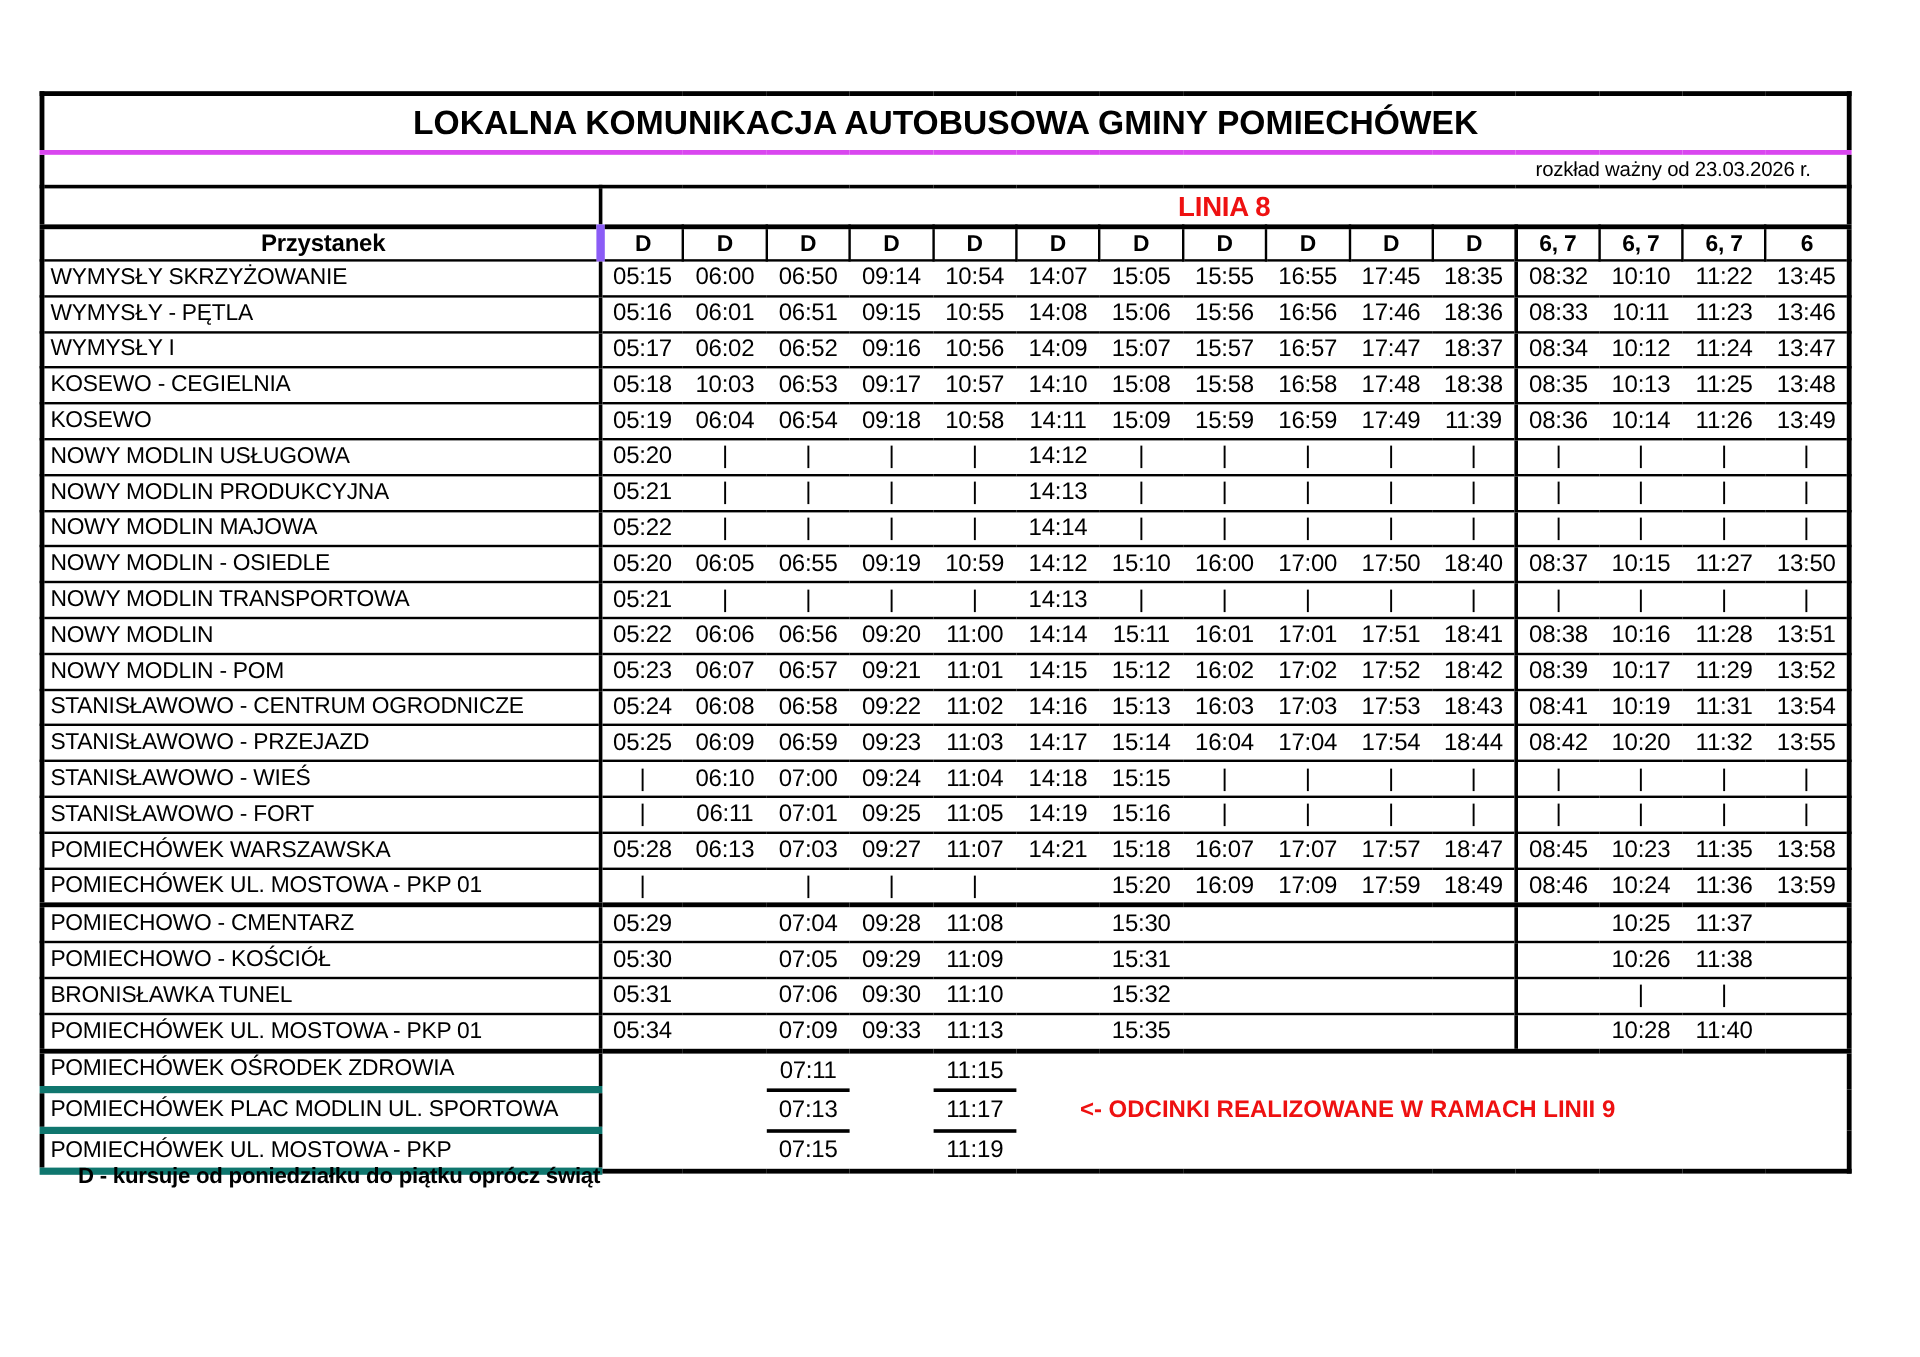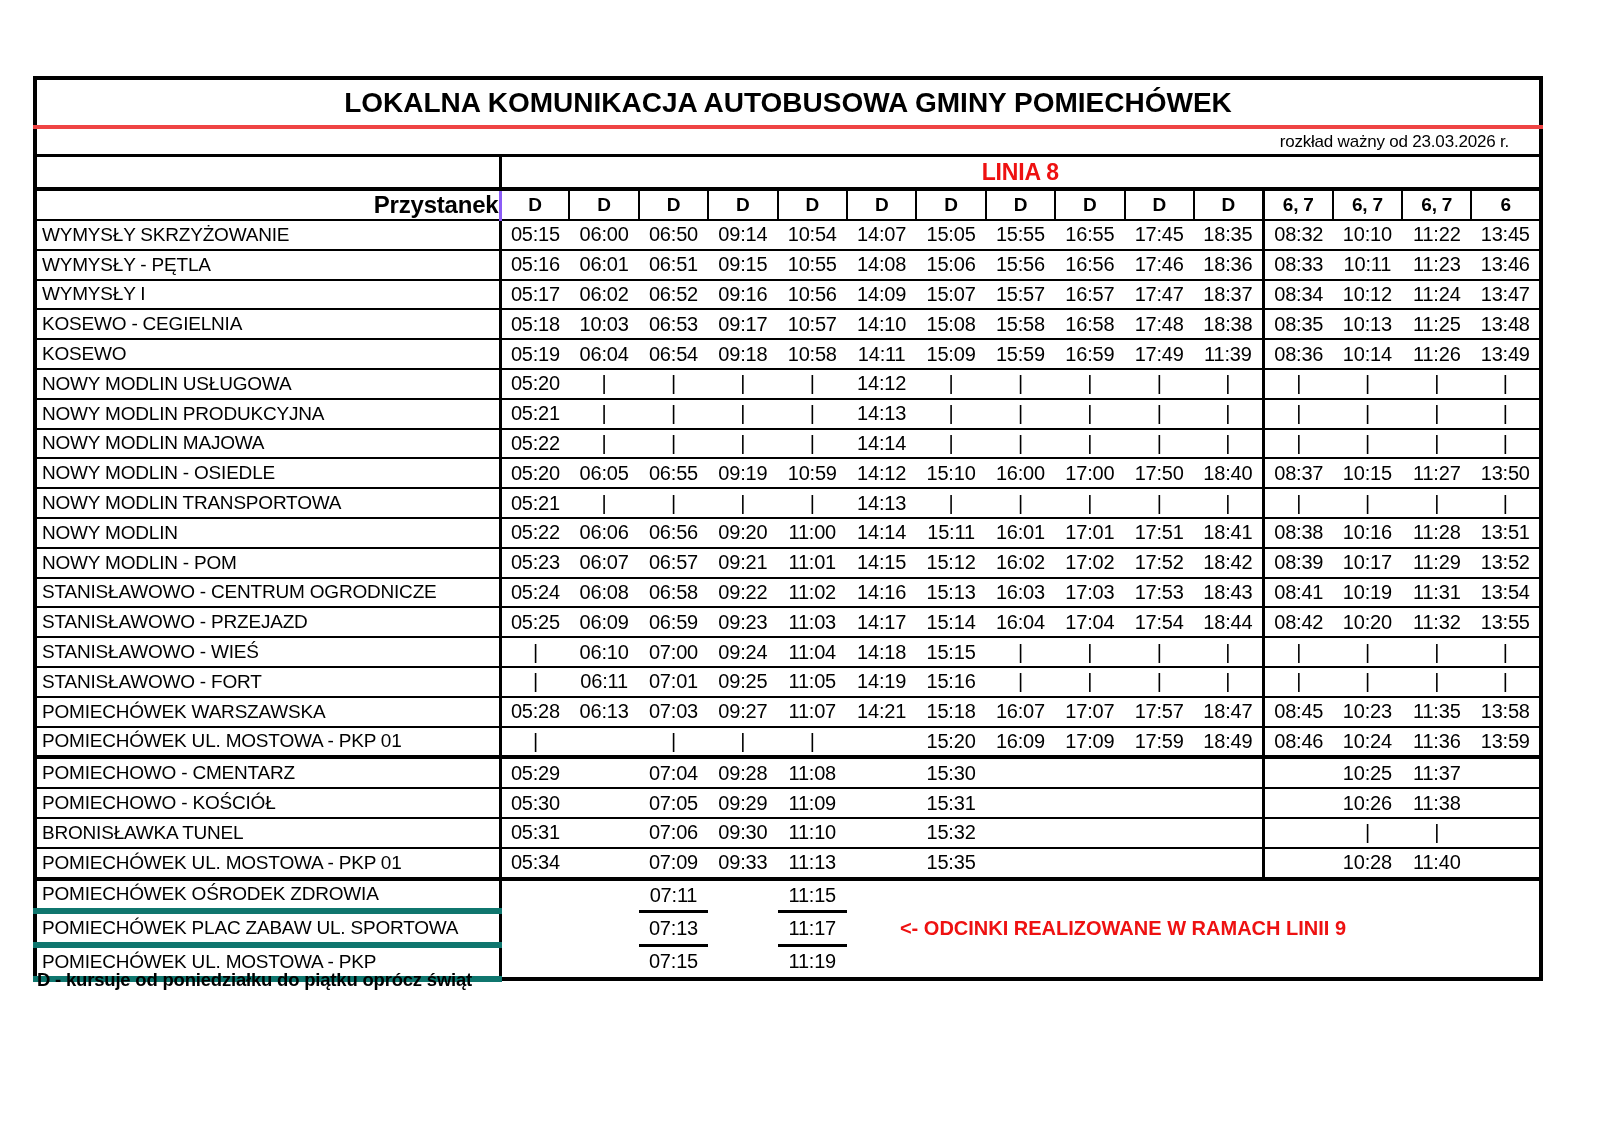--- a/index.html
+++ b/index.html
@@ -8,38 +8,38 @@
     font-family:"Liberation Sans",sans-serif;color:#000;letter-spacing:-0.2px;
   }
   table.tt{
     position:absolute;left:33px;top:76px;width:1510px;
     border-collapse:collapse;table-layout:fixed;
     border:4px solid #000;
   }
   td{padding:0;overflow:hidden;white-space:nowrap;vertical-align:middle;}
   .title-cell{
     height:45px;text-align:center;font-weight:bold;font-size:28px;
-    border-bottom:4px solid #ef4444;letter-spacing:0;
+    border-bottom:4px solid #d946ef;letter-spacing:0;
   }
   .valid-cell{
     height:25px;text-align:right;font-size:17px;padding-right:30px;
     border-bottom:3px solid #000;
   }
   .linia-empty{border-right:3px solid #000;border-bottom:4px solid #000;}
   .linia-cell{
     height:30px;text-align:center;font-weight:bold;font-size:23px;
     color:var(--accent-red,#ee1111);border-bottom:4px solid #000;
   }
   tr.hdr td{
     height:25px;border:2px solid #000;text-align:center;
     font-weight:bold;font-size:19px;
   }
   tr.hdr td.stop-hdr{
-    text-align:right;padding-left:5px;font-size:24px;
-    border-left:none;border-right:3px solid #8b5cf6;
+    text-align:center;padding-left:5px;font-size:20px;
+    border-left:none;border-right:7px solid #8b5cf6;
   }
   tr.hdr td.wk-sep{border-left:3px solid #000;}
   tr.datarow td{
     height:27.8px;border-bottom:2px solid #000;
     font-size:20px;text-align:center;
   }
   tr.datarow td.stop, tr.specialrow td.stop{
     text-align:left;padding-left:5px;font-size:19px;
     border-right:3px solid #000;
   }
@@ -48,21 +48,21 @@
   tr.specialrow td{
     height:27.8px;border-bottom:none;font-size:20px;text-align:center;
   }
   tr.specialrow td.stop{border-bottom:6px solid #0f766e;}
   tr.specialrow td.underline{border-bottom:3px solid #000;}
   td.annotation{
     color:var(--accent-red,#ee1111);font-weight:bold;font-size:21px;
     text-align:center;padding-right:140px;letter-spacing:0;
   }
   .notes{position:absolute;left:37px;top:966px;font-weight:bold;font-size:18.5px;}
-  .notes div{height:28px;line-height:28px;}
+  .notes div{height:28px;line-height:28px;margin-left:28px;}
 </style>
 </head>
 <body>
 
 <table class="tt">
   <colgroup>
     <col style="width:465px">
     <col span="15">
   </colgroup>
   <tbody id="tt-body">
@@ -493,21 +493,21 @@
       <tr class="specialrow">
         <td class="stop">POMIECHÓWEK OŚRODEK ZDROWIA</td>
         <td></td>
         <td></td>
         <td class="underline">07:11</td>
         <td></td>
         <td class="underline">11:15</td>
         <td rowspan="3" colspan="10" class="annotation">&lt;- ODCINKI REALIZOWANE W RAMACH LINII 9</td>
       </tr>
       <tr class="specialrow">
-        <td class="stop">POMIECHÓWEK PLAC ZABAW UL. SPORTOWA</td>
+        <td class="stop">POMIECHÓWEK PLAC MODLIN UL. SPORTOWA</td>
         <td></td>
         <td></td>
         <td class="underline">07:13</td>
         <td></td>
         <td class="underline">11:17</td>
       </tr>
       <tr class="specialrow">
         <td class="stop">POMIECHÓWEK UL. MOSTOWA - PKP</td>
         <td></td>
         <td></td>

